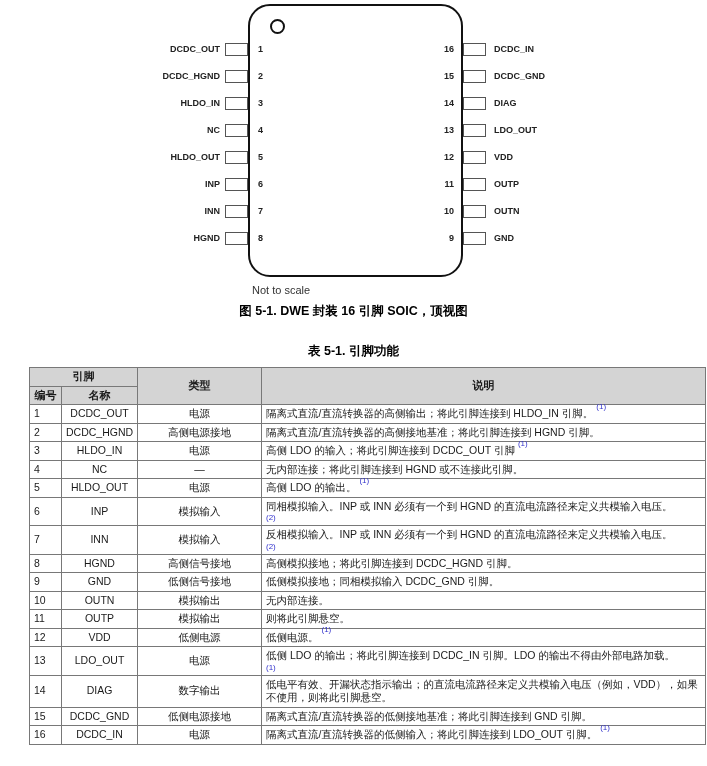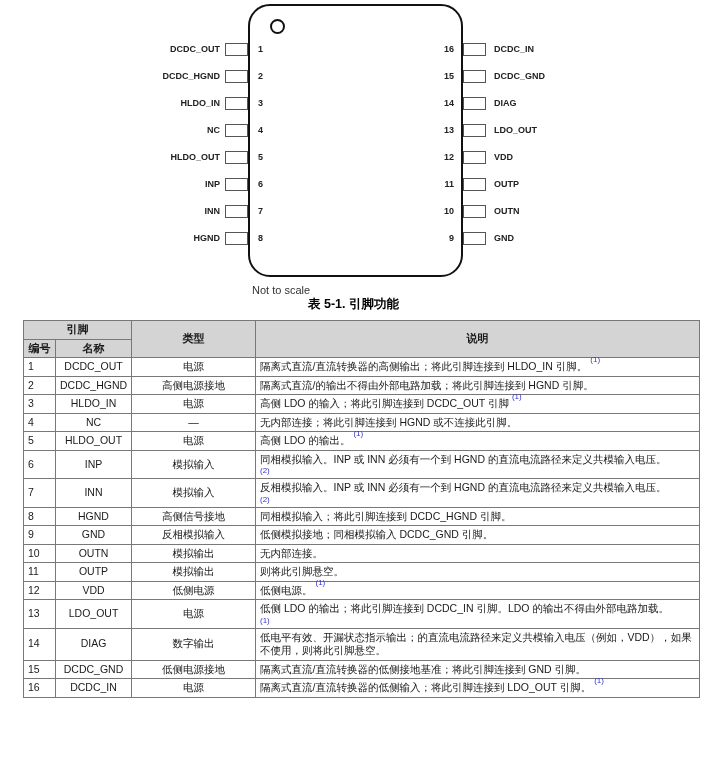--- a/index.html
+++ b/index.html
@@ -47,27 +47,27 @@
     position:absolute; left:252px; top:284px;
     font-size:11px; color:#333;
   }
 
   
   .fig-caption {
     margin-top:7px; height:16px;
     text-align:center; font-weight:bold; font-size:12.5px; color:#000;
   }
   .tbl-caption {
-    margin-top:0; height:16px;
+    margin-top:24px; height:16px;
     text-align:center; font-weight:bold; font-size:12.5px; color:#000;
   }
 
   
   table.pin-table {
-    margin:8px 0 0 23px;
+    margin:8px 0 0 29px;
     width:677px;
     border-collapse:collapse;
     border:1.5px solid #3a3a3a;
     font-size:10.5px;
     table-layout:fixed;
   }
   .pin-table th, .pin-table td {
     border:1px solid #787878;
     padding:2px 4px;
     line-height:13.5px;
@@ -149,20 +149,21 @@
       <div class="pin-rect right" style="top: 178px;"></div>
       <div class="pin-label right" style="top: 177px;">OUTP</div>
       <div class="pin-num right" style="top: 204px;">10</div>
       <div class="pin-rect right" style="top: 205px;"></div>
       <div class="pin-label right" style="top: 204px;">OUTN</div>
       <div class="pin-num right" style="top: 231px;">9</div>
       <div class="pin-rect right" style="top: 232px;"></div>
       <div class="pin-label right" style="top: 231px;">GND</div>
     </div>
 
+  <div class="fig-caption">图 5-1. DWE 封装 16 引脚 SOIC，顶视图</div>
 
   <div class="tbl-caption">表 5-1. 引脚功能</div>
 
   <table class="pin-table">
     <colgroup>
       <col class="c-num">
         <col class="c-name">
         <col class="c-type">
         <col class="c-desc">
     </colgroup>
@@ -181,21 +182,21 @@
         <tr>
           <td class="num">1</td>
           <td class="name">DCDC_OUT</td>
           <td class="type">电源</td>
           <td class="desc">隔离式直流/直流转换器的高侧输出；将此引脚连接到 HLDO_IN 引脚。<sup class="fn">(1)</sup></td>
         </tr>
         <tr>
           <td class="num">2</td>
           <td class="name">DCDC_HGND</td>
           <td class="type">高侧电源接地</td>
-          <td class="desc">隔离式直流/的输出不得由外部电路加载；将此引脚连接到 HGND 引脚。</td>
+          <td class="desc">隔离式直流/直流转换器的高侧接地基准；将此引脚连接到 HGND 引脚。</td>
         </tr>
         <tr>
           <td class="num">3</td>
           <td class="name">HLDO_IN</td>
           <td class="type">电源</td>
           <td class="desc">高侧 LDO 的输入；将此引脚连接到 DCDC_OUT 引脚<sup class="fn">(1)</sup></td>
         </tr>
         <tr>
           <td class="num">4</td>
           <td class="name">NC</td>
@@ -217,26 +218,26 @@
         <tr>
           <td class="num">7</td>
           <td class="name">INN</td>
           <td class="type">模拟输入</td>
           <td class="desc">反相模拟输入。INP 或 INN 必须有一个到 HGND 的直流电流路径来定义共模输入电压。<sup class="fn block">(2)</sup></td>
         </tr>
         <tr>
           <td class="num">8</td>
           <td class="name">HGND</td>
           <td class="type">高侧信号接地</td>
-          <td class="desc">同相模拟输入；将此引脚连接到 DCDC_HGND 引脚。</td>
+          <td class="desc">高侧模拟接地；将此引脚连接到 DCDC_HGND 引脚。</td>
         </tr>
         <tr>
           <td class="num">9</td>
           <td class="name">GND</td>
-          <td class="type">反相模拟输入</td>
+          <td class="type">低侧信号接地</td>
           <td class="desc">低侧模拟接地；同相模拟输入 DCDC_GND 引脚。</td>
         </tr>
         <tr>
           <td class="num">10</td>
           <td class="name">OUTN</td>
           <td class="type">模拟输出</td>
           <td class="desc">无内部连接。</td>
         </tr>
         <tr>
           <td class="num">11</td>

